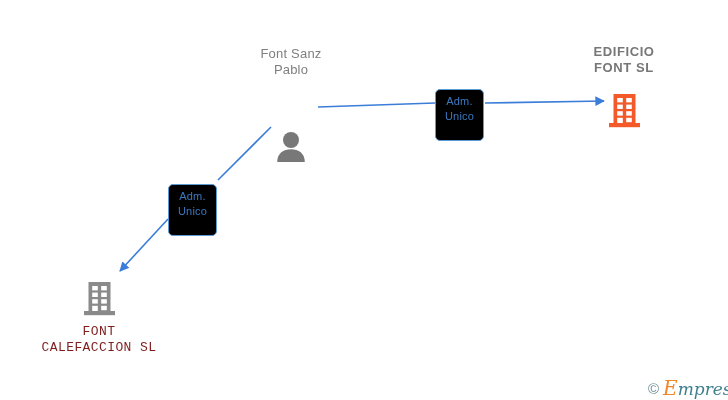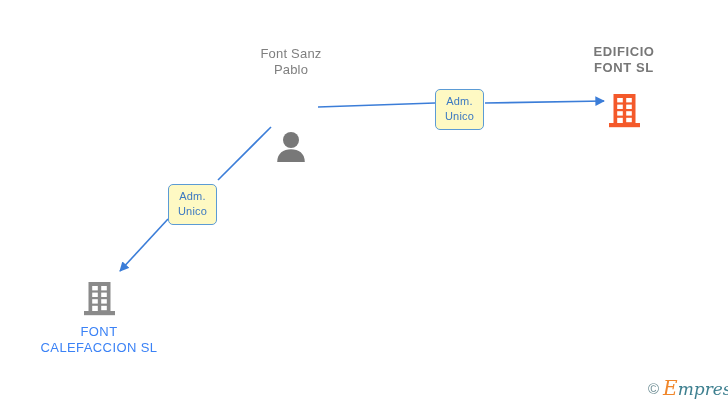--- a/index.html
+++ b/index.html
@@ -40,22 +40,23 @@
     white-space: pre-line;
     color: #7f7f7f;
     letter-spacing: 0.2px;
   }
   .node-label.bold {
     font-weight: bold;
     color: #777777;
     letter-spacing: 0.6px;
   }
   .node-label.light {
-    color: #3b82f6;
+    color: #7f1d1d;
     letter-spacing: 0.4px;
+    font-family: Liberation Mono, monospace;
   }
   .node-icon {
     display: block;
   }
   .label-below {
     margin-top: 4px;
   }
   .label-above {
     margin-bottom: 5px;
   }
@@ -77,26 +78,26 @@
     left: -1px;
     top: 281px;
   }
 
   
   .edge-label {
     position: absolute;
     box-sizing: border-box;
     border: 1px solid #5b9bd5;
     border-radius: 5px;
-    background: #fef9c3;
+    background: #000000;
     color: #3b78c2;
     font-size: 11px;
     line-height: 15px;
     text-align: center;
-    padding: 4px 6px 5px 6px;
+    padding: 4px 6px 16px 6px;
     white-space: pre-line;
     letter-spacing: 0.2px;
   }
   #edge-label-edificio {
     left: 435px;
     top: 89px;
     width: 49px;
   }
   #edge-label-calefaccion {
     left: 168px;

